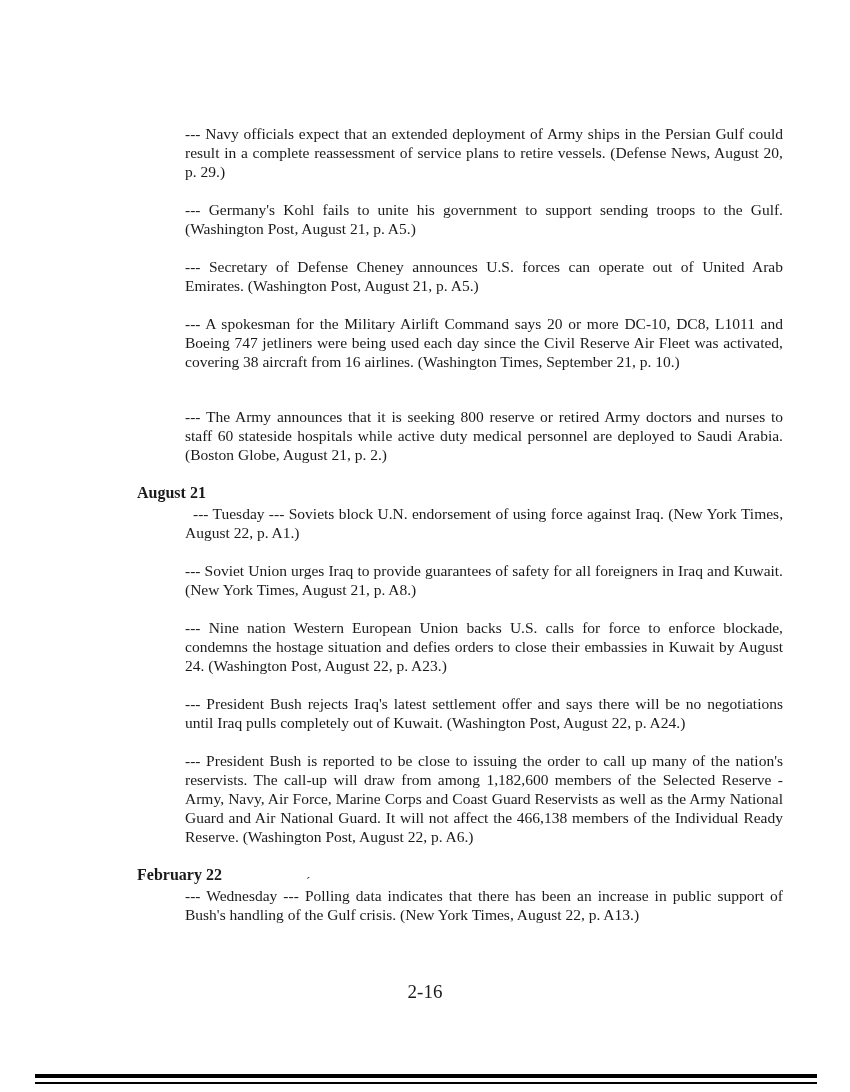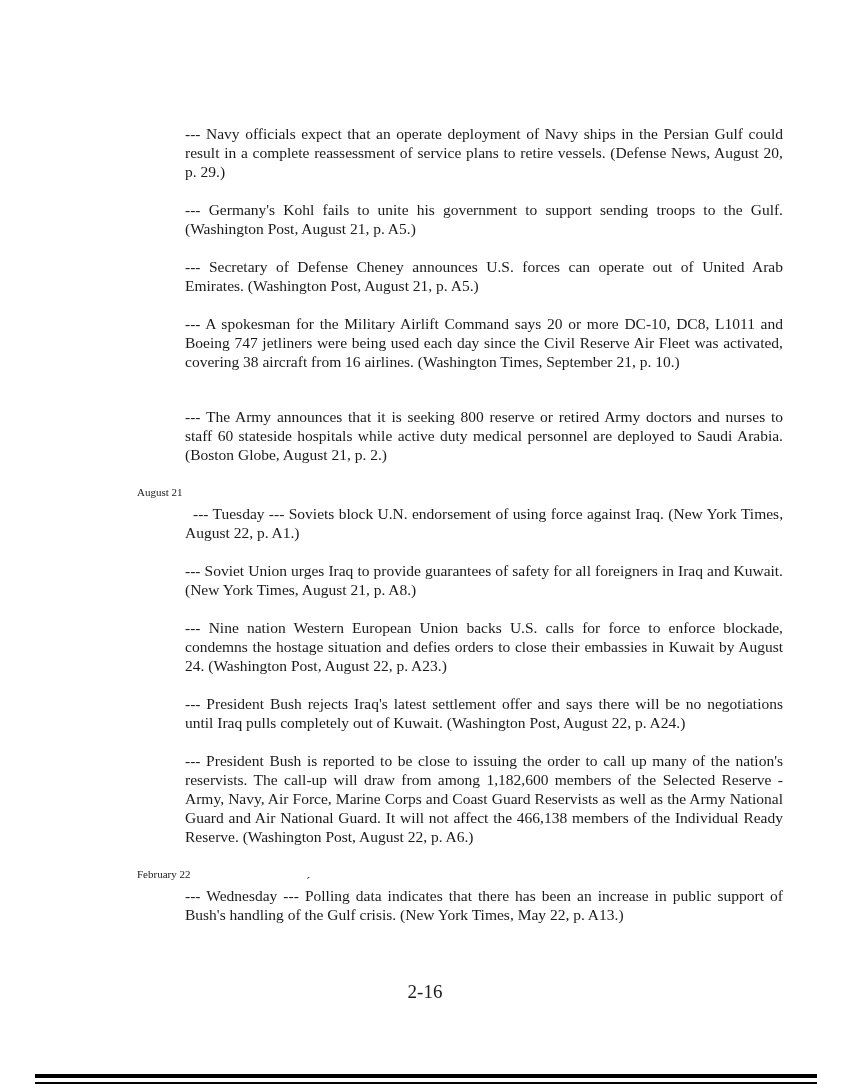--- a/index.html
+++ b/index.html
@@ -28,23 +28,23 @@
     line-height: 19px;
     text-align: justify;
   }
   .para.gap-xl {
     margin-top: 36px;
   }
   .para.indent-sm {
     text-indent: 8px;
   }
   .date-heading {
-    font-size: 11px;
+    font-size: 16px;
     line-height: 19px;
-    font-weight: normal;
+    font-weight: bold;
     margin: 0 0 2px 0;
   }
   .u {
   }
   .page-number {
     position: absolute;
     top: 981px;
     left: 0;
     width: 100%;
     text-align: center;
@@ -69,21 +69,21 @@
     border-bottom: 2px solid #000;
   }
 </style>
 </head>
 <body>
 
 <div class="page">
 
   <div class="content">
 
-    <p class="para"><span>--- Navy officials expect that an operate deployment of Navy ships in the Persian Gulf could result in a complete reassessment of service plans to retire vessels. (</span><span class="u">Defense News</span><span>, August 20, p. 29.)</span></p>
+    <p class="para"><span>--- Navy officials expect that an extended deployment of Army ships in the Persian Gulf could result in a complete reassessment of service plans to retire vessels. (</span><span class="u">Defense News</span><span>, August 20, p. 29.)</span></p>
 
     <p class="para"><span>--- Germany's Kohl fails to unite his government to support sending troops to the Gulf. (</span><span class="u">Washington Post</span><span>, August 21, p. A5.)</span></p>
 
     <p class="para"><span>--- Secretary of Defense Cheney announces U.S. forces can operate out of United Arab Emirates. (</span><span class="u">Washington Post</span><span>, August 21, p. A5.)</span></p>
 
     <p class="para"><span>--- A spokesman for the Military Airlift Command says 20 or more DC-10, DC8, L1011 and Boeing 747 jetliners were being used each day since the Civil Reserve Air Fleet was activated, covering 38 aircraft from 16 airlines. (</span><span class="u">Washington Times</span><span>, September 21, p. 10.)</span></p>
 
     <p class="para gap-xl"><span>--- The Army announces that it is seeking 800 reserve or retired Army doctors and nurses to staff 60 stateside hospitals while active duty medical personnel are deployed to Saudi Arabia. (</span><span class="u">Boston Globe</span><span>, August 21, p. 2.)</span></p>
 
     <h2 class="date-heading">August 21</h2>
@@ -93,21 +93,21 @@
     <p class="para"><span>--- Soviet Union urges Iraq to provide guarantees of safety for all foreigners in Iraq and Kuwait. (</span><span class="u">New York Times</span><span>, August 21, p. A8.)</span></p>
 
     <p class="para"><span>--- Nine nation Western European Union backs U.S. calls for force to enforce blockade, condemns the hostage situation and defies orders to close their embassies in Kuwait by August 24. (</span><span class="u">Washington Post</span><span>, August 22, p. A23.)</span></p>
 
     <p class="para"><span>--- President Bush rejects Iraq's latest settlement offer and says there will be no negotiations until Iraq pulls completely out of Kuwait.  (</span><span class="u">Washington Post</span><span>, August 22, p. A24.)</span></p>
 
     <p class="para"><span>--- President Bush is reported to be close to issuing the order to call up many of the nation's reservists.  The call-up will draw from among 1,182,600 members of the Selected Reserve - Army, Navy, Air Force, Marine Corps and Coast Guard Reservists as well as the Army National Guard and Air National Guard.  It will not affect the 466,138 members of the Individual Ready Reserve. (</span><span class="u">Washington Post</span><span>, August 22, p. A6.)</span></p>
 
     <h2 class="date-heading">February 22</h2>
 
-    <p class="para"><span>--- Wednesday --- Polling data indicates that there has been an increase in public support of Bush's handling of the Gulf crisis. (</span><span class="u">New York Times</span><span>, May 22, p. A13.)</span></p>
+    <p class="para"><span>--- Wednesday --- Polling data indicates that there has been an increase in public support of Bush's handling of the Gulf crisis. (</span><span class="u">New York Times</span><span>, August 22, p. A13.)</span></p>
 
   </div>
 
   <span class="artifact">ˊ</span>
 
   <div class="page-number">2-16</div>
 
   <div class="bottom-rule"></div>
 
 </div>

